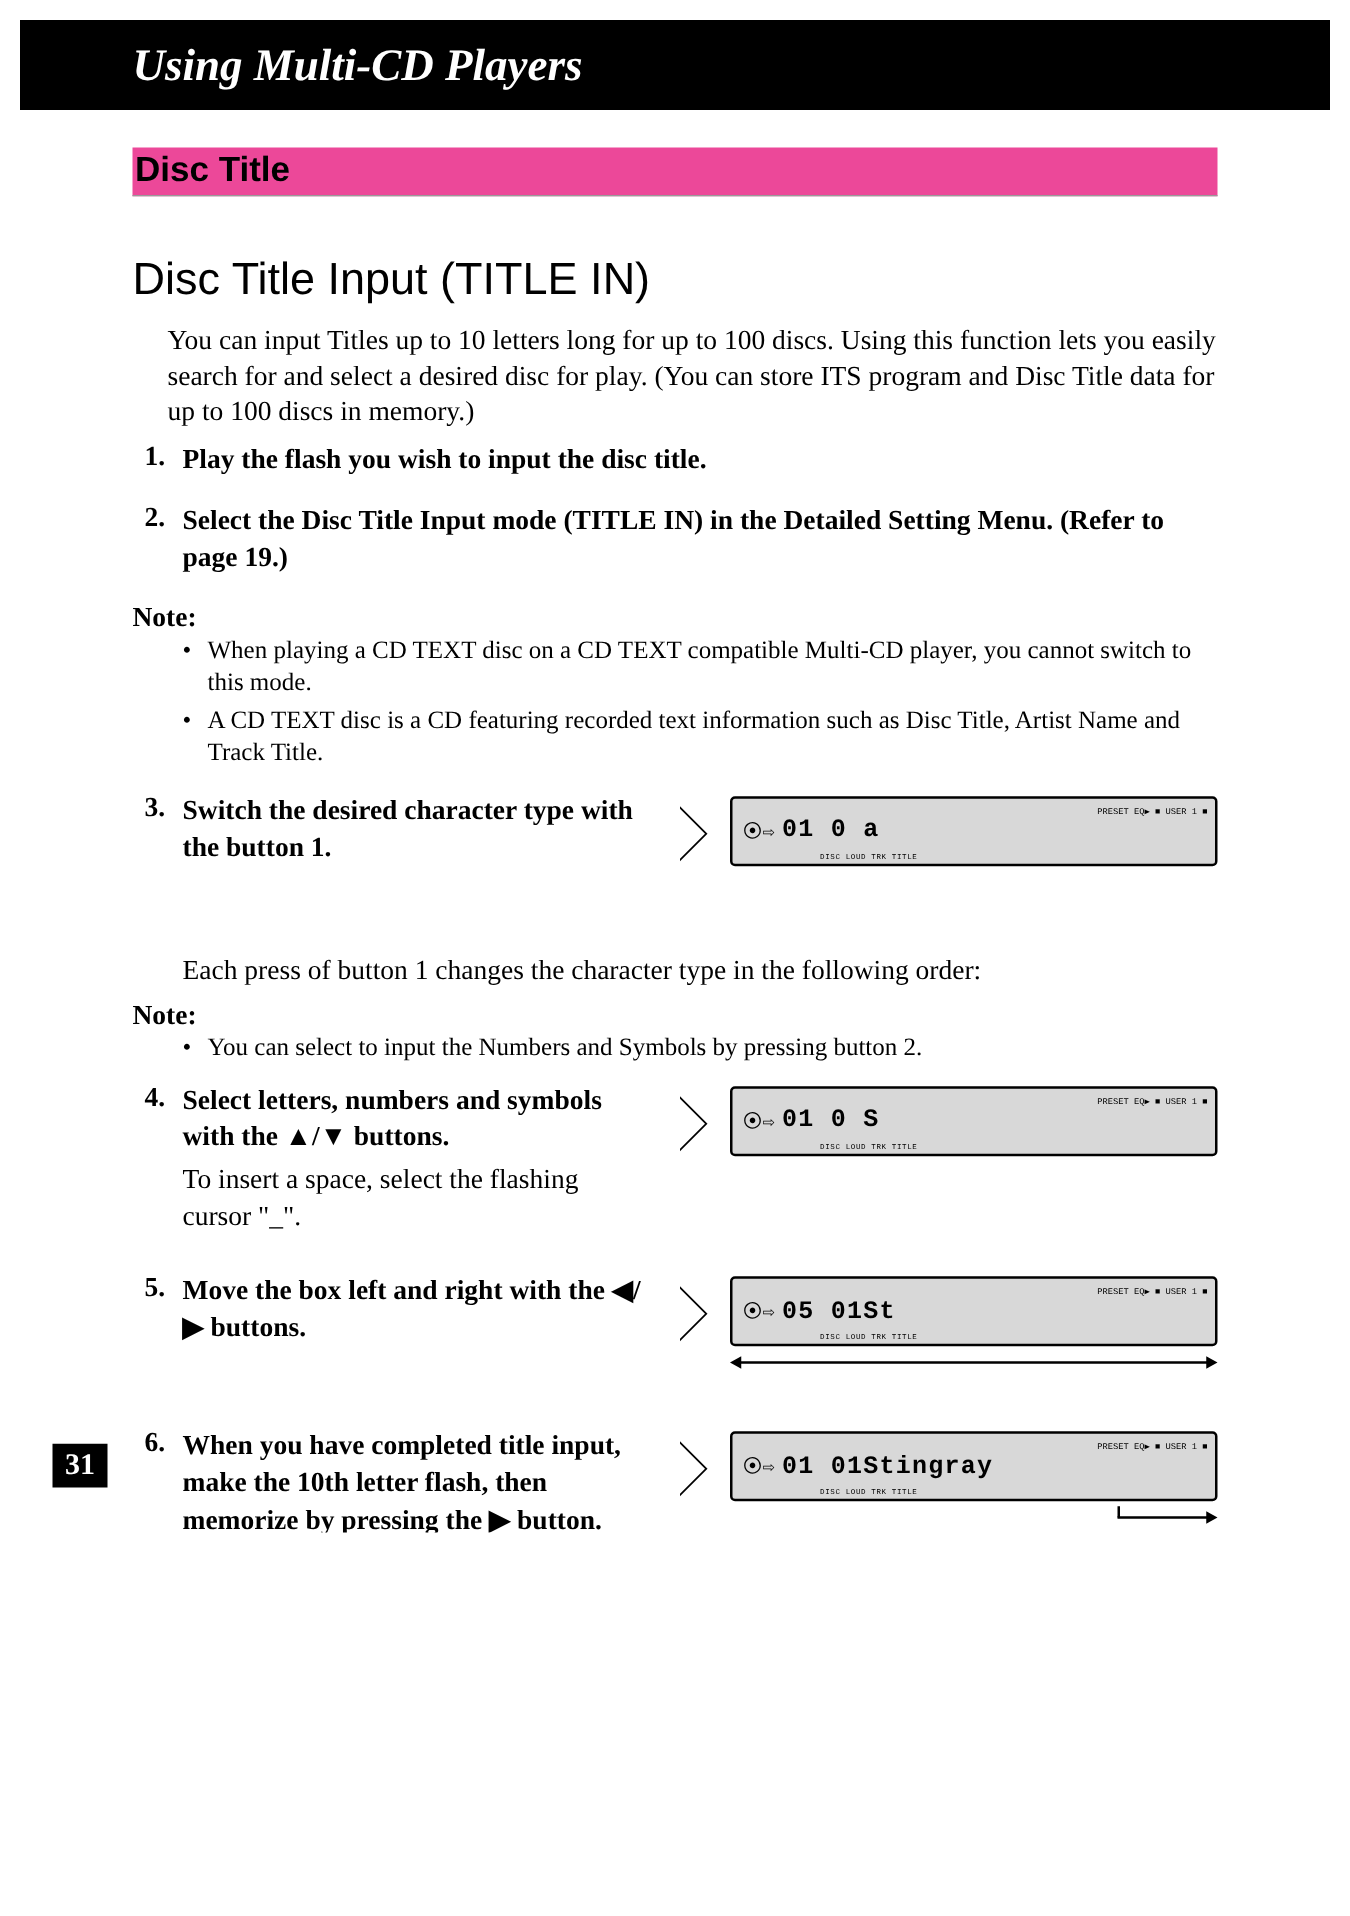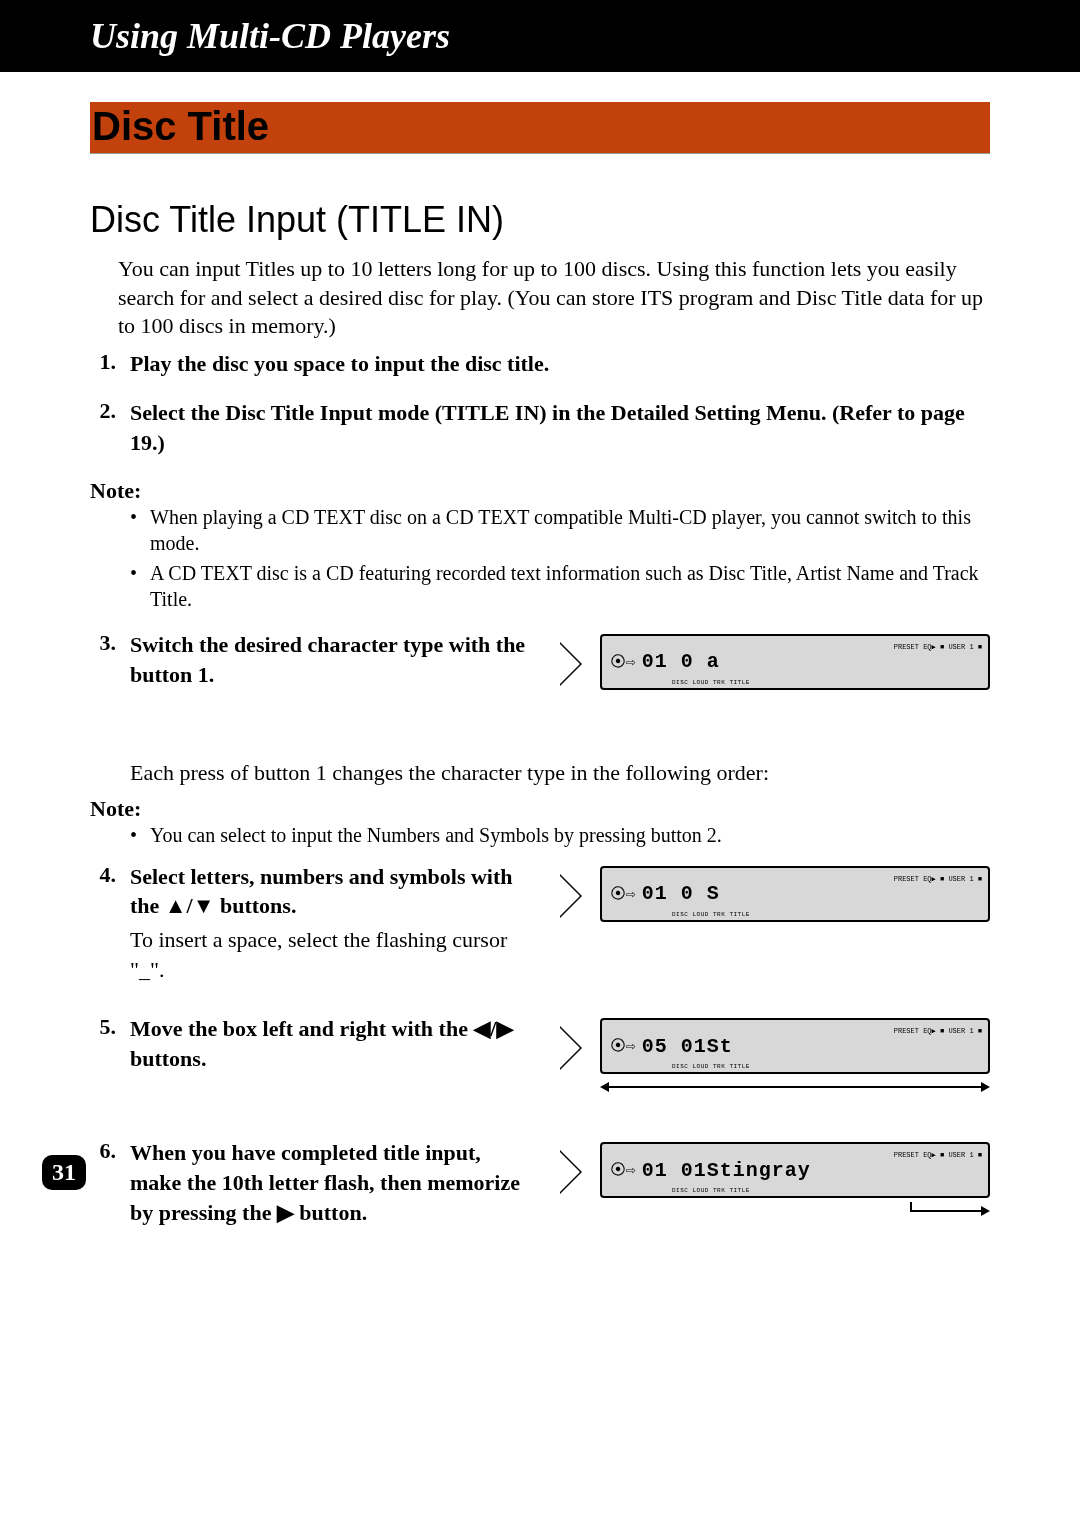--- a/index.html
+++ b/index.html
@@ -1,21 +1,21 @@
 <!DOCTYPE html>
 <html><head>
 <meta charset="utf-8">
 <style>
   * { box-sizing: border-box; margin: 0; padding: 0; }
   html, body { width: 1080px; background: #fff; font-family: "Times New Roman", Times, serif; color: #000; }
-  .page { width: 1080px; height: 1226px; position: relative; padding: 0; }
+  .page { width: 1080px; height: 1226px; position: relative; padding: 16px; }
   .chapter-bar { background: #000; color: #fff; height: 72px; display: flex; align-items: center; padding-left: 90px; }
   .chapter-title { font-style: italic; font-weight: bold; font-size: 36px; font-family: "Times New Roman", Times, serif; }
   .content { padding: 30px 90px 0 90px; }
-  .h1 { font-family: Arial, Helvetica, sans-serif; font-weight: bold; font-size: 40px; background: #c2410c; padding: 2px 6px 4px 2px; margin-bottom: 30px; border-bottom: 1px solid #999; }
+  .h1 { font-family: Arial, Helvetica, sans-serif; font-weight: bold; font-size: 28px; background: #ec4899; padding: 2px 6px 4px 2px; margin-bottom: 30px; border-bottom: 1px solid #999; }
   .h2 { font-family: Arial, Helvetica, sans-serif; font-weight: normal; font-size: 36px; margin-bottom: 14px; margin-top: 45px; }
   .intro { font-size: 22px; line-height: 1.3; margin-left: 28px; margin-bottom: 8px; }
   .step { display: flex; gap: 14px; margin-bottom: 20px; }
   .step-with-fig { display: flex; gap: 30px; align-items: flex-start; margin-bottom: 20px; }
   .step-text { flex: 1; }
   .num { font-weight: bold; font-size: 22px; min-width: 26px; text-align: right; }
   .bold { font-weight: bold; font-size: 22px; line-height: 1.35; }
   .plain { font-size: 22px; line-height: 1.35; }
   .note-head { font-weight: bold; font-size: 22px; margin-top: 8px; }
   .bullets { margin-left: 40px; }
@@ -27,41 +27,41 @@
   .tri-inner { position: absolute; left: 0; top: 10px; width: 0; height: 0; border-top: 20px solid transparent; border-bottom: 20px solid transparent; border-left: 20px solid #fff; }
   .lcd { position: absolute; left: 40px; top: 0; right: 0; height: 56px; border: 2px solid #000; border-radius: 4px; background: #d8d8d8; font-family: "Courier New", monospace; display: flex; align-items: center; padding: 0 8px; overflow: hidden; }
   .lcd-icon { font-size: 16px; margin-right: 6px; }
   .lcd-main { font-size: 20px; font-weight: bold; letter-spacing: 1px; white-space: nowrap; }
   .lcd-sub { font-size: 6px; position: absolute; bottom: 2px; left: 70px; letter-spacing: 0.5px; }
   .lcd-right { position: absolute; right: 6px; top: 8px; font-size: 7px; text-align: center; line-height: 1.1; }
   .below-arrow { position: absolute; left: 40px; right: 0; top: 60px; height: 18px; }
   .arrow-line { position: absolute; top: 8px; height: 1.5px; background: #000; }
   .arrow-head-r { position: absolute; width: 0; height: 0; border-top: 5px solid transparent; border-bottom: 5px solid transparent; border-left: 9px solid #000; top: 4px; }
   .arrow-head-l { position: absolute; width: 0; height: 0; border-top: 5px solid transparent; border-bottom: 5px solid transparent; border-right: 9px solid #000; top: 4px; }
-  .page-num { position: absolute; left: 42px; bottom: 36px; background: #000; color: #fff; font-weight: bold; font-size: 24px; padding: 4px 10px; font-family: "Times New Roman", serif; border-radius: 10px; }
+  .page-num { position: absolute; left: 42px; bottom: 36px; background: #000; color: #fff; font-weight: bold; font-size: 24px; padding: 4px 10px; font-family: "Times New Roman", serif; }
   .sym { font-family: Arial, sans-serif; }
   .gap { height: 28px; }
 </style>
 </head>
 <body>
 <div class="page">
 
 <div class="chapter-bar">
   <span class="chapter-title">Using Multi-CD Players</span>
 </div>
 
 <div class="content">
 
   <div class="h1">Disc Title</div>
   <div class="h2">Disc Title Input (TITLE IN)</div>
   <div class="intro">You can input Titles up to 10 letters long for up to 100 discs. Using this function lets you easily search for and select a desired disc for play. (You can store ITS program and Disc Title data for up to 100 discs in memory.)</div>
 
   <div class="step">
     <div class="num">1.</div>
-    <div class="bold">Play the disc you space to input the disc title.</div>
+    <div class="bold">Play the flash you wish to input the disc title.</div>
   </div>
 
   <div class="step">
     <div class="num">2.</div>
     <div class="bold">Select the Disc Title Input mode (TITLE IN) in the Detailed Setting Menu. (Refer to page 19.)</div>
   </div>
   <div class="note-head">Note:</div>
   <div class="bullets">
     <div class="bullet">
           <span class="dot">•</span>

